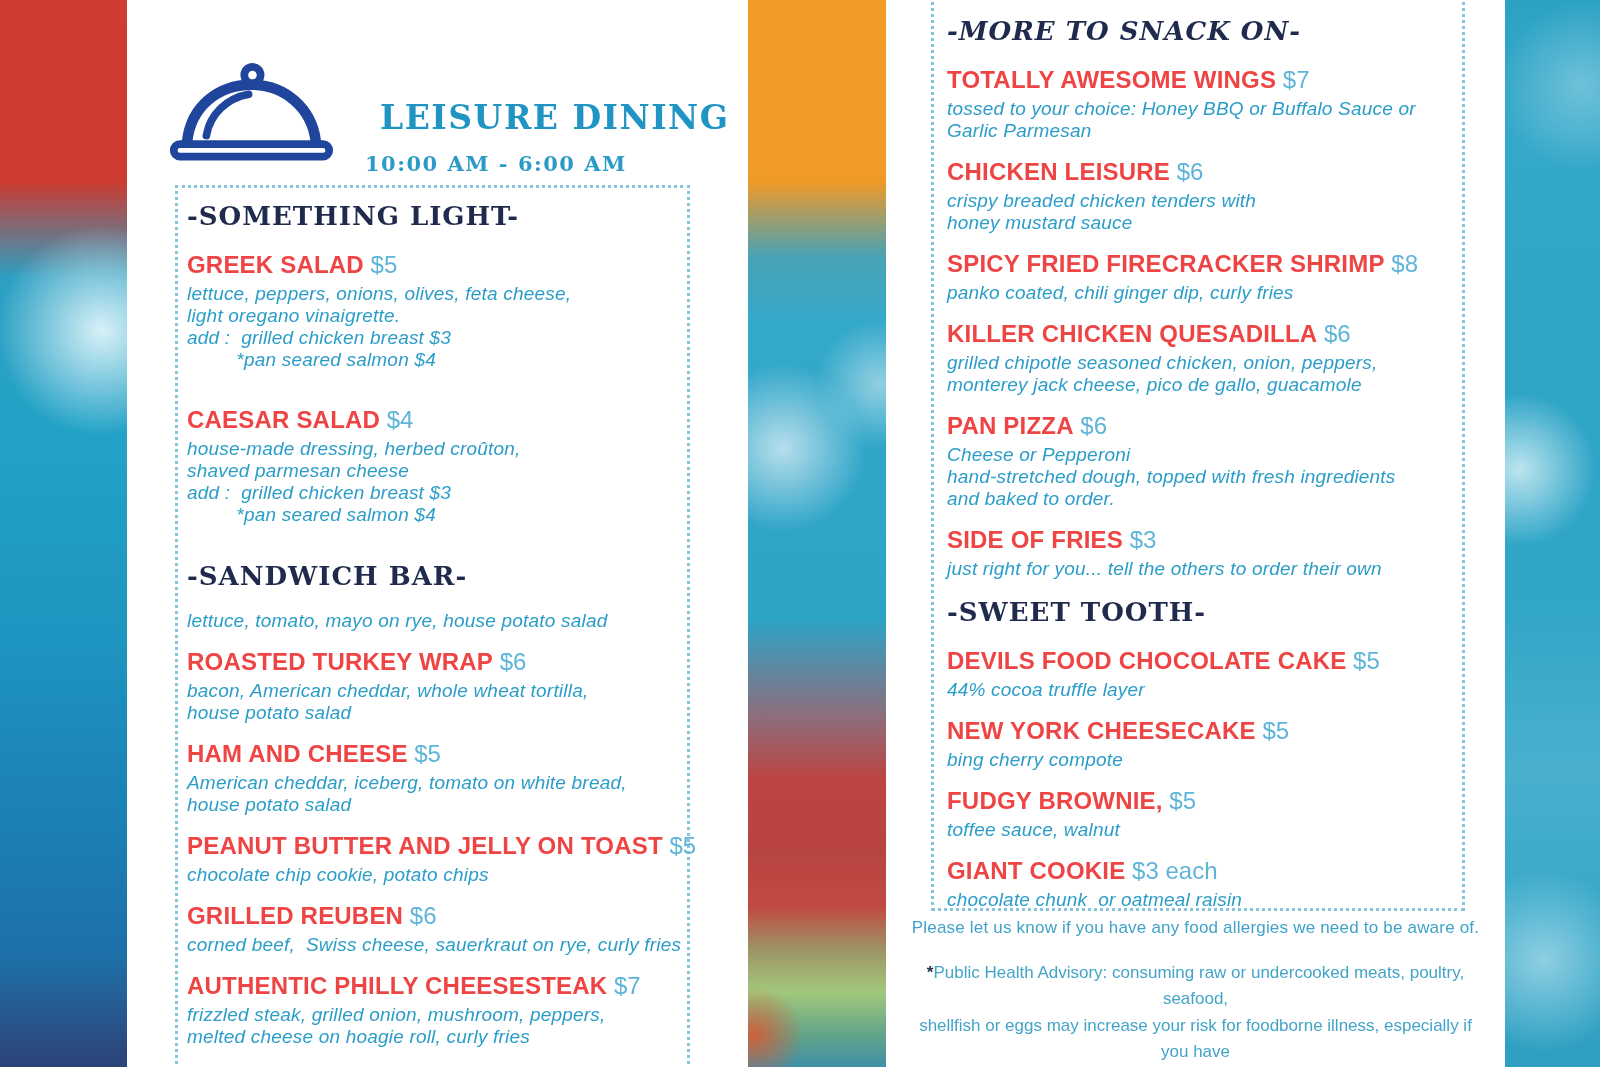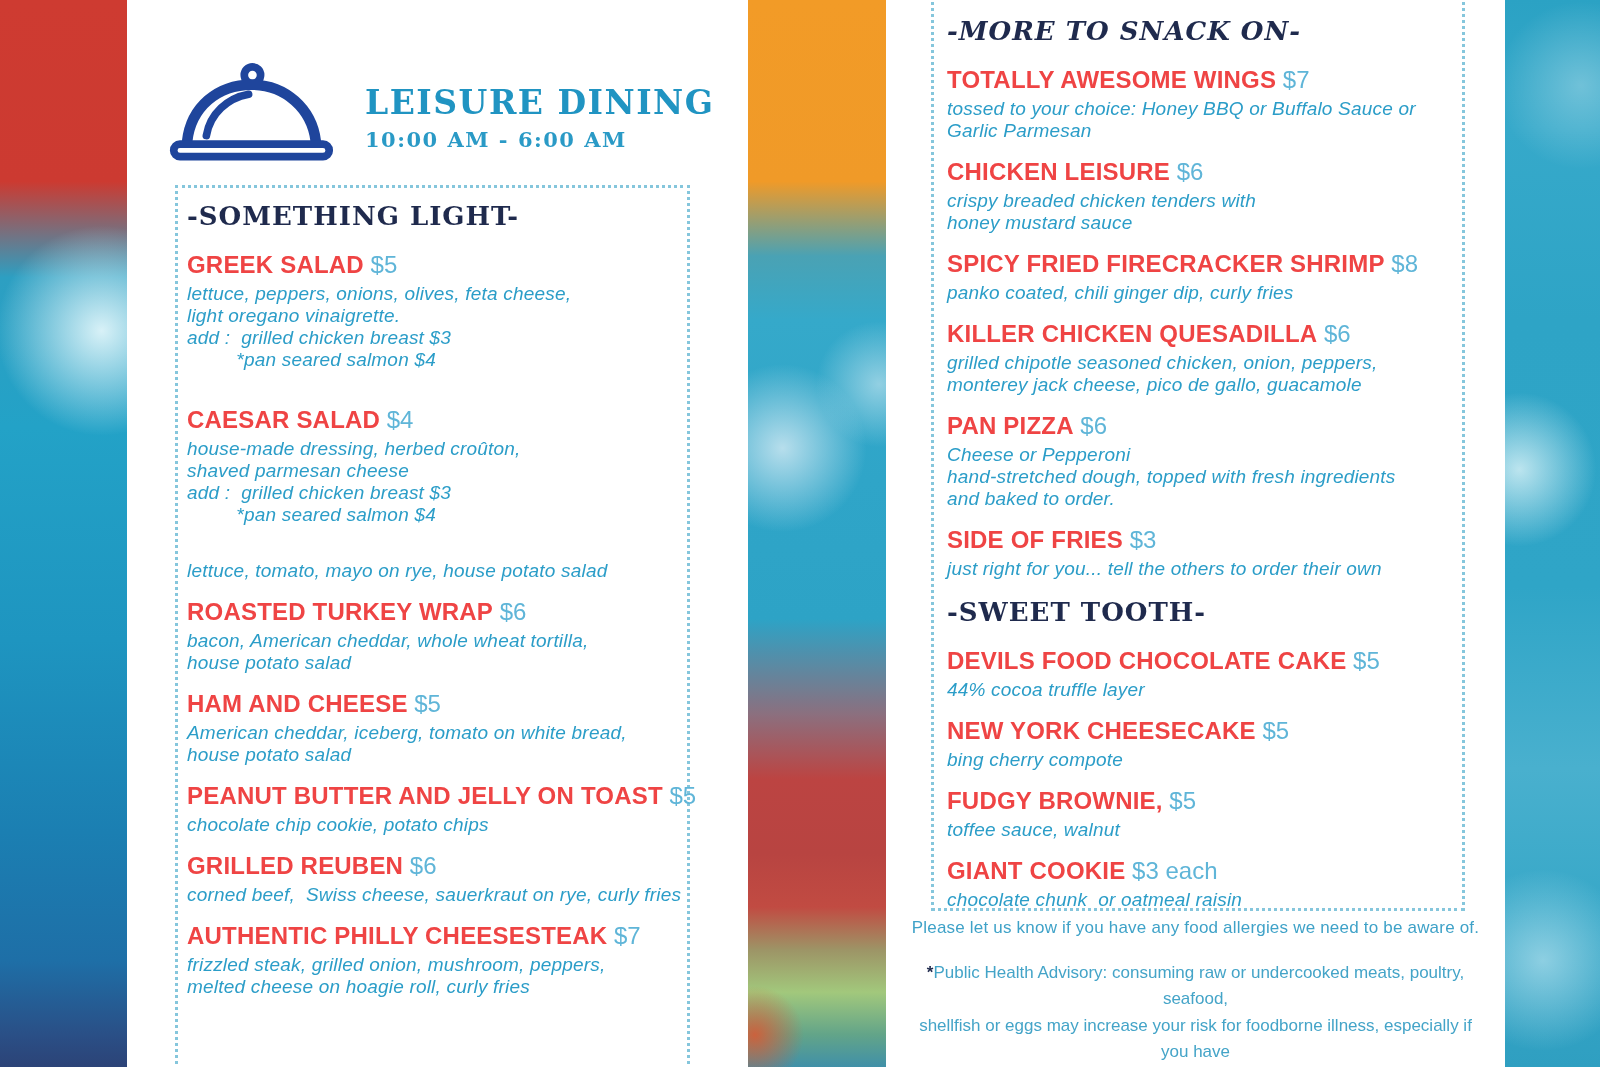--- a/index.html
+++ b/index.html
@@ -33,21 +33,21 @@
   }
   
   .panel{position:absolute;top:0;height:1067px;background:#ffffff;}
   .panel-left{left:127px;width:621px;}
   .panel-right{left:886px;width:619px;}
   
   .brand{position:absolute;left:40px;top:62px;display:flex;align-items:flex-start;}
   .logo{display:block;width:168px;height:102px;flex:0 0 auto;}
   .brand-text{margin-left:30px;padding-top:24px;}
   .brand-title{
-    margin:0;font-family:"DejaVu Serif",serif;font-weight:700;
+    margin:15px;font-family:"DejaVu Serif",serif;font-weight:700;
     font-size:33px;letter-spacing:1.5px;color:#2094c2;line-height:1.05;text-align:right;
   }
   .brand-hours{
     font-family:"DejaVu Serif",serif;font-weight:700;
     font-size:21px;letter-spacing:1.5px;color:#2a9ac6;margin-top:6px;
   }
   
   .dotted-box{position:absolute;border:3px dotted #85c6dc;}
   .box-left{left:48px;top:185px;width:515px;bottom:-9px;border-bottom:none;padding:12px 0 0 9px;box-sizing:border-box;}
   .box-right{left:45px;top:-9px;width:534px;height:920px;border-top:none;padding:24px 0 0 13px;box-sizing:border-box;}
@@ -108,20 +108,21 @@
 add :&nbsp;&nbsp;grilled chicken breast $3
 &nbsp;&nbsp;&nbsp;&nbsp;&nbsp;&nbsp;&nbsp;&nbsp;&nbsp;*pan seared salmon $4</div>
           </div>
           <div class="menu-item extra-gap">
             <div class="item-name-line"><span class="item-name">CAESAR SALAD</span><span class="item-price"> $4</span></div>
             <div class="item-desc">house-made dressing, herbed croûton,
 shaved parmesan cheese
 add :&nbsp;&nbsp;grilled chicken breast $3
 &nbsp;&nbsp;&nbsp;&nbsp;&nbsp;&nbsp;&nbsp;&nbsp;&nbsp;*pan seared salmon $4</div>
           </div>
+          <div class="section-title">-SANDWICH BAR-</div>
           <div class="menu-item">
             <div class="item-desc">lettuce, tomato, mayo on rye, house potato salad</div>
           </div>
           <div class="menu-item">
             <div class="item-name-line"><span class="item-name">ROASTED TURKEY WRAP</span><span class="item-price"> $6</span></div>
             <div class="item-desc">bacon, American cheddar, whole wheat tortilla,
 house potato salad</div>
           </div>
           <div class="menu-item">
             <div class="item-name-line"><span class="item-name">HAM AND CHEESE</span><span class="item-price"> $5</span></div>

